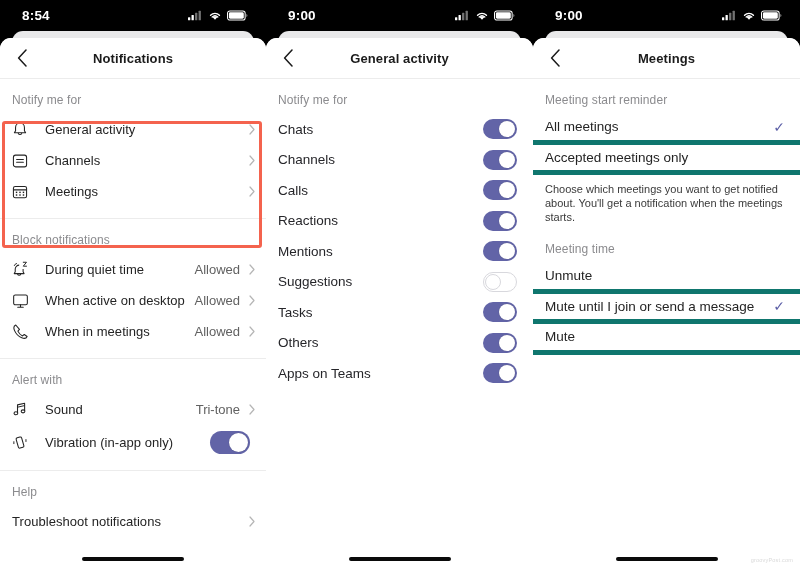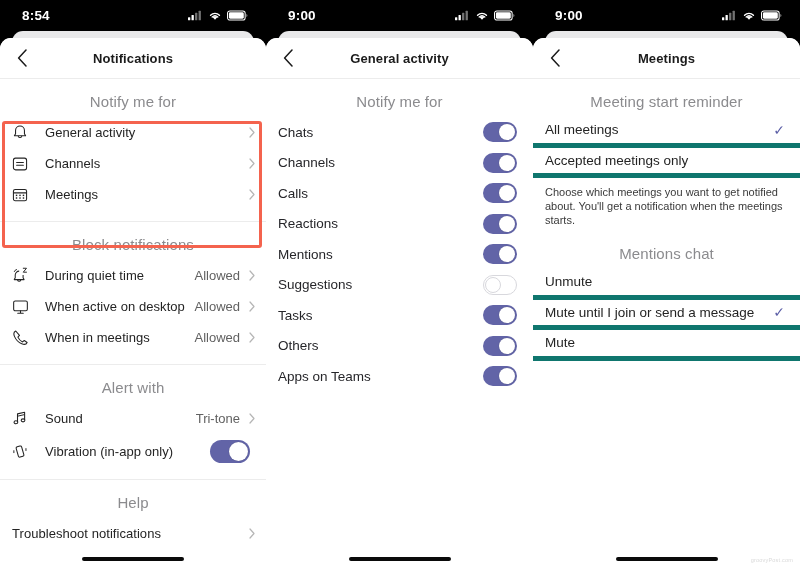--- a/index.html
+++ b/index.html
@@ -91,25 +91,24 @@
   .nav-title {
     font-size: 13px;
     font-weight: bold;
     color: #1b1b1b;
     letter-spacing: 0.1px;
   }
 
   .content { position: relative; background: #fff; height: 100%; }
 
   .section-header {
-    font-size: 15px;
+    font-size: 12px;
     color: #8b8b8e;
     padding: 14px 12px 7px 12px;
     letter-spacing: 0.1px;
-    text-align: center;
   }
   .section-header.p2 { padding-left: 12px; }
 
   .row {
     display: flex;
     align-items: center;
     height: 31px;
     padding: 0 10px 0 12px;
     cursor: pointer;
   }
@@ -579,21 +578,21 @@
         <div class="row3">
           <span class="label">All meetings</span>
           <span class="check">✓</span>
         </div>
         <div class="row3">
           <span class="label">Accepted meetings only</span>
         </div>
 
         <div class="desc">Choose which meetings you want to get notified about. You'll get a notification when the meetings starts.</div>
 
-        <div class="section-header" style="padding-top:16px">Mentions chat</div>
+        <div class="section-header" style="padding-top:16px">Meeting time</div>
 
         <div class="row3">
           <span class="label">Unmute</span>
         </div>
         <div class="row3">
           <span class="label">Mute until I join or send a message</span>
           <span class="check">✓</span>
         </div>
         <div class="row3">
           <span class="label">Mute</span>

